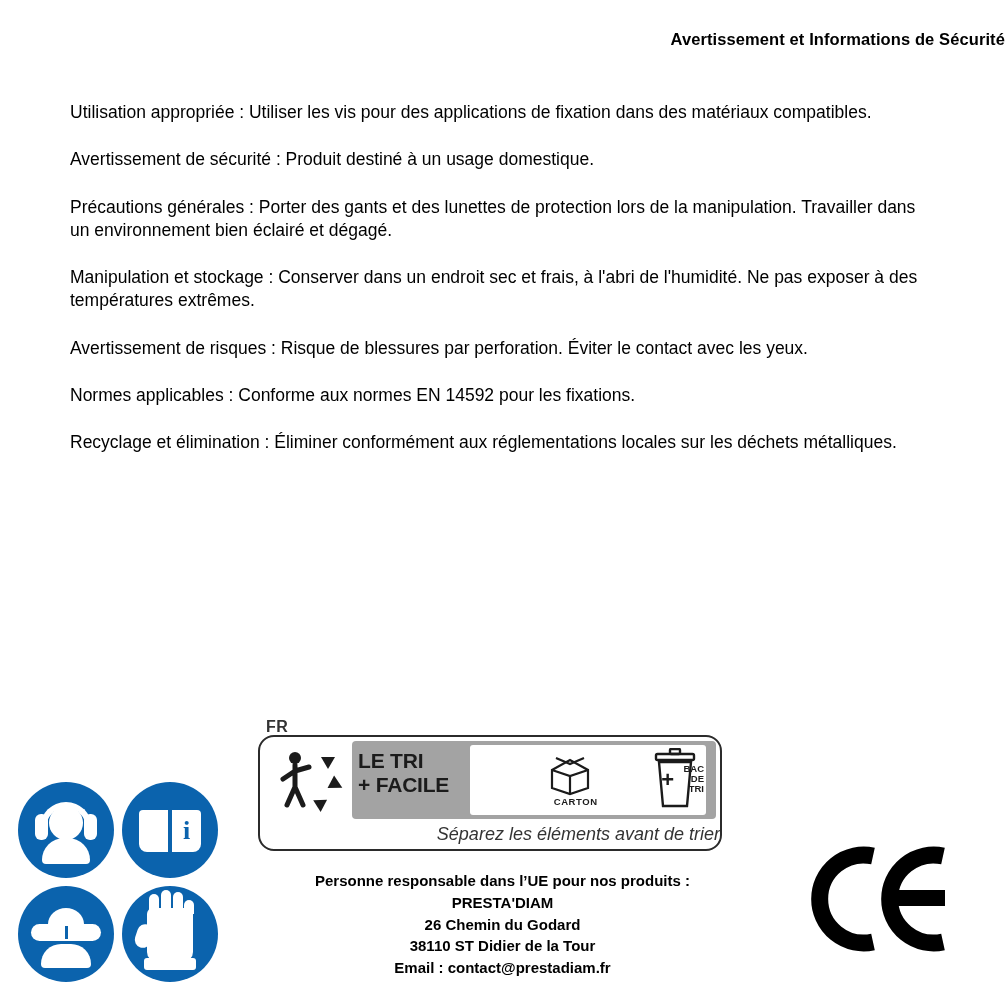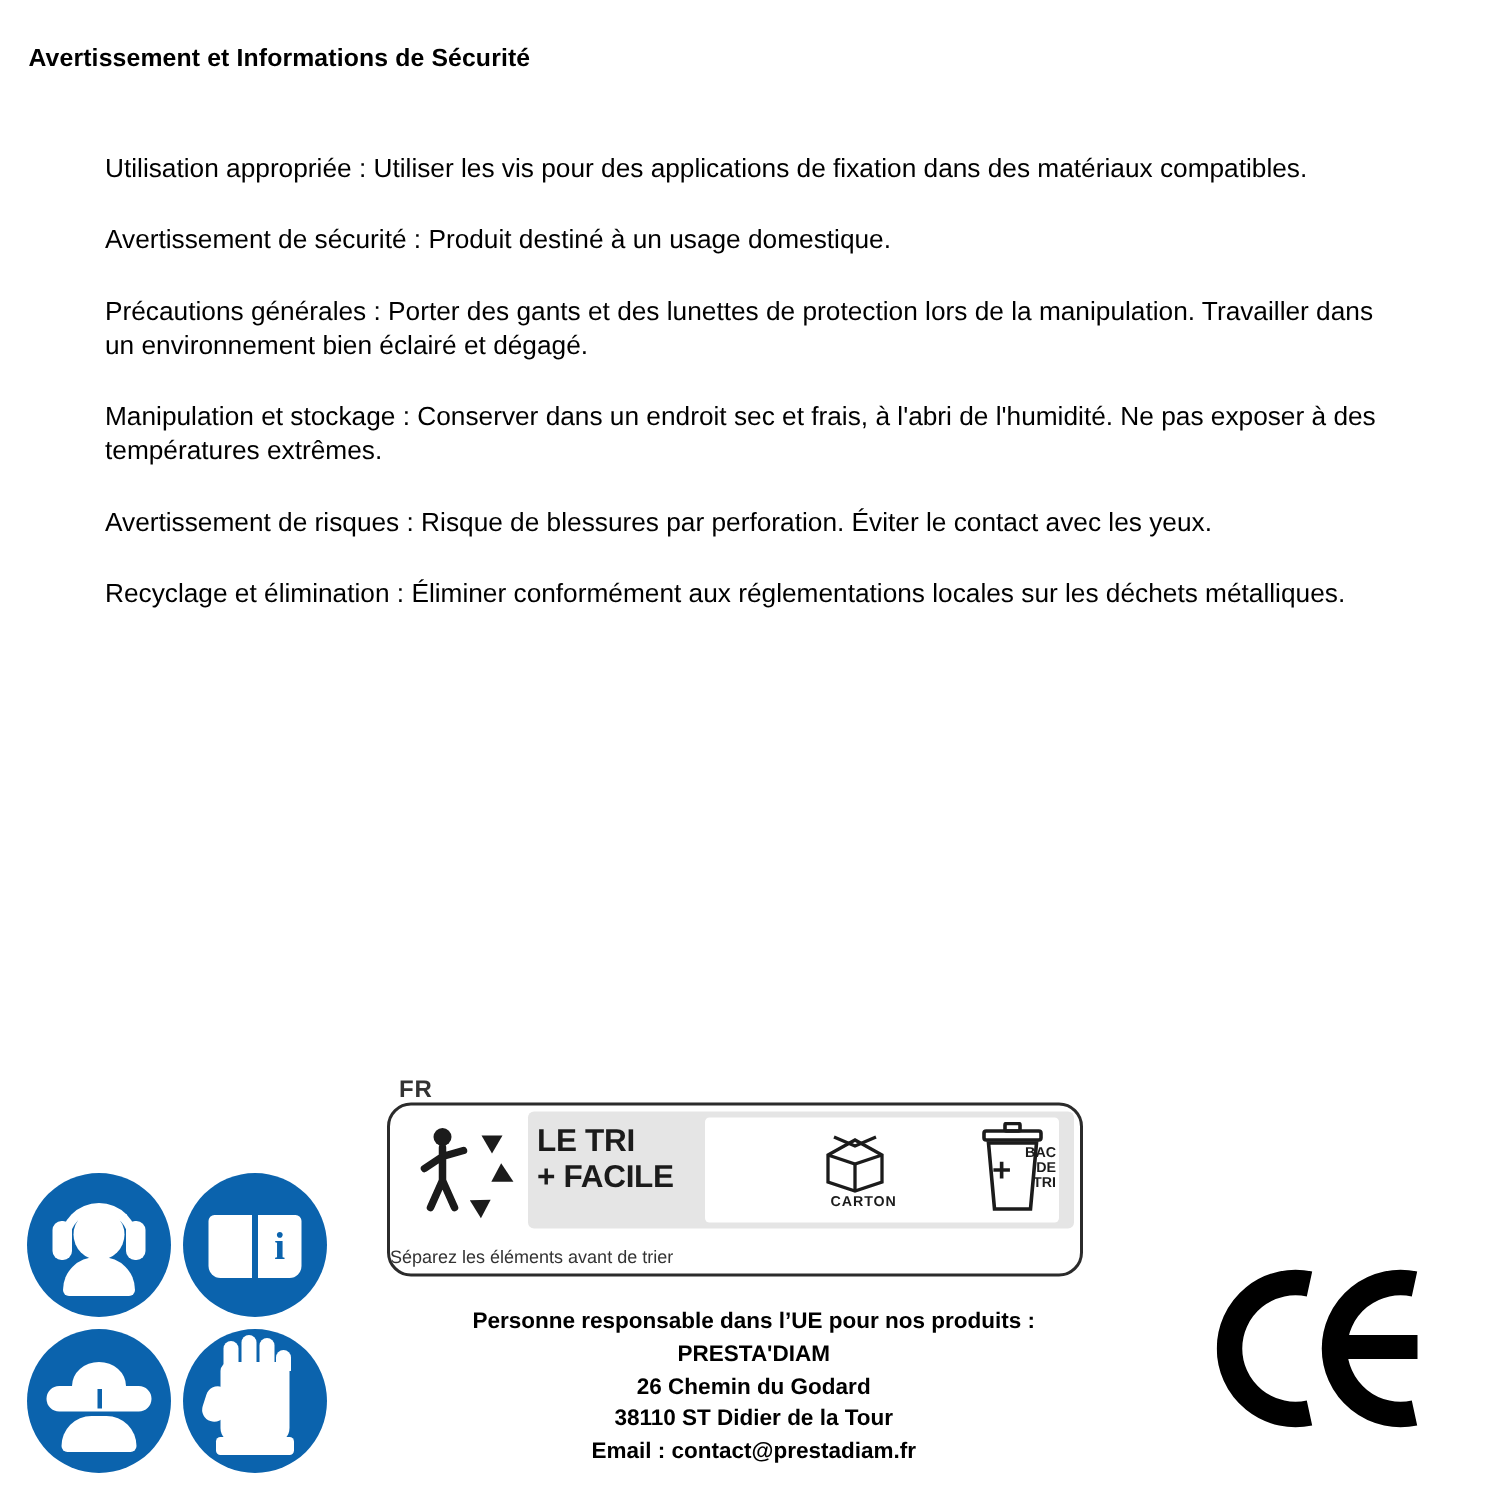--- a/index.html
+++ b/index.html
@@ -10,21 +10,21 @@
     width: 1005px;
     height: 1005px;
     background: #ffffff;
     font-family: "Liberation Sans", sans-serif;
     color: #000000;
     position: relative;
     overflow: hidden;
   }
 
   .page-title {
-    text-align: left;
+    text-align: right;
     font-size: 16.5px;
     font-weight: bold;
     margin-top: 30px;
     letter-spacing: 0.1px;
     padding-left: 19px;
   }
 
   .body-text {
     margin: 0;
     padding: 0 78px 0 70px;
@@ -256,21 +256,21 @@
     display: flex;
     align-items: center;
     justify-content: center;
   }
   .rb-yellow {
     position: absolute;
     left: 92px;
     top: 4px;
     width: 364px;
     height: 78px;
-    background: #e5e5e5;
+    background: #a3a3a3;
     border-radius: 4px;
   }
   .rb-tri {
     position: absolute;
     left: 6px;
     top: 8px;
     width: 104px;
     color: #1b1b1b;
     font-size: 21px;
     font-weight: bold;
@@ -318,22 +318,23 @@
     font-size: 9.5px;
     font-weight: bold;
     line-height: 1.05;
     color: #1b1b1b;
   }
   .rb-footer {
     position: absolute;
     left: 0;
     right: 0;
     bottom: 4px;
-    text-align: left;
-    font-size: 12px;
+    text-align: right;
+    font-size: 18px;
+    font-style: italic;
     color: #333;
   }
 
   
   .responsible {
     position: absolute;
     left: 0;
     right: 0;
     top: 870px;
     text-align: center;
@@ -355,20 +356,21 @@
 <body>
 
 <div class="page-title">Avertissement et Informations de Sécurité</div>
 
 <div class="body-text">
   <p class="para">Utilisation appropriée : Utiliser les vis pour des applications de fixation dans des matériaux compatibles.</p>
   <p class="para">Avertissement de sécurité : Produit destiné à un usage domestique.</p>
   <p class="para">Précautions générales : Porter des gants et des lunettes de protection lors de la manipulation. Travailler dans un environnement bien éclairé et dégagé.</p>
   <p class="para">Manipulation et stockage : Conserver dans un endroit sec et frais, à l'abri de l'humidité. Ne pas exposer à des températures extrêmes.</p>
   <p class="para">Avertissement de risques : Risque de blessures par perforation. Éviter le contact avec les yeux.</p>
+  <p class="para">Normes applicables : Conforme aux normes EN 14592 pour les fixations.</p>
   <p class="para">Recyclage et élimination : Éliminer conformément aux réglementations locales sur les déchets métalliques.</p>
 </div>
 
 <div class="pictograms">
 
   <div class="picto">
     <div class="ear-band"></div>
     <div class="ear-head"></div>
     <div class="ear-body"></div>
     <div class="ear-cupL"></div>

